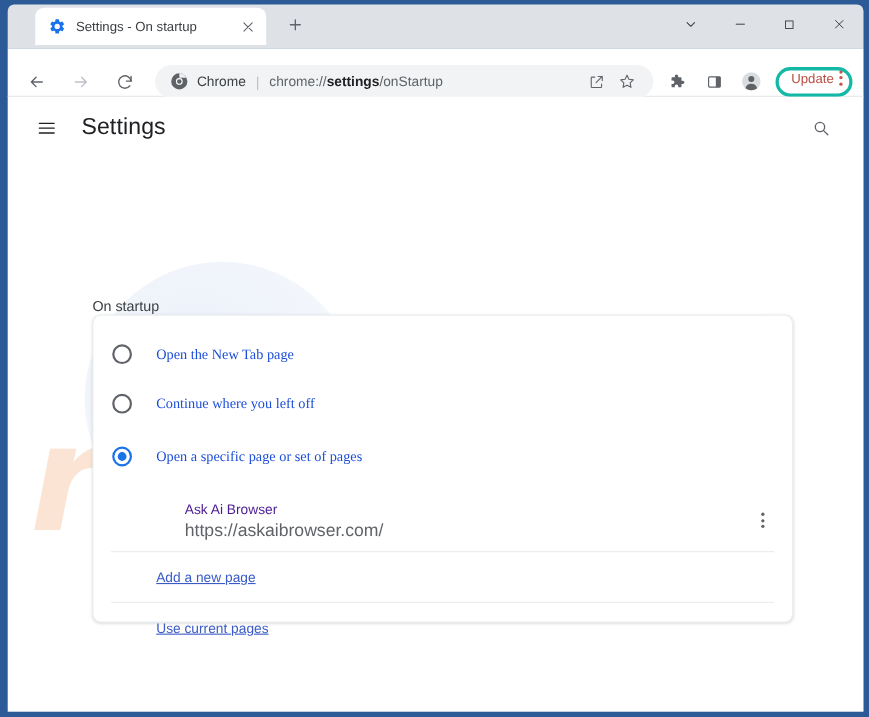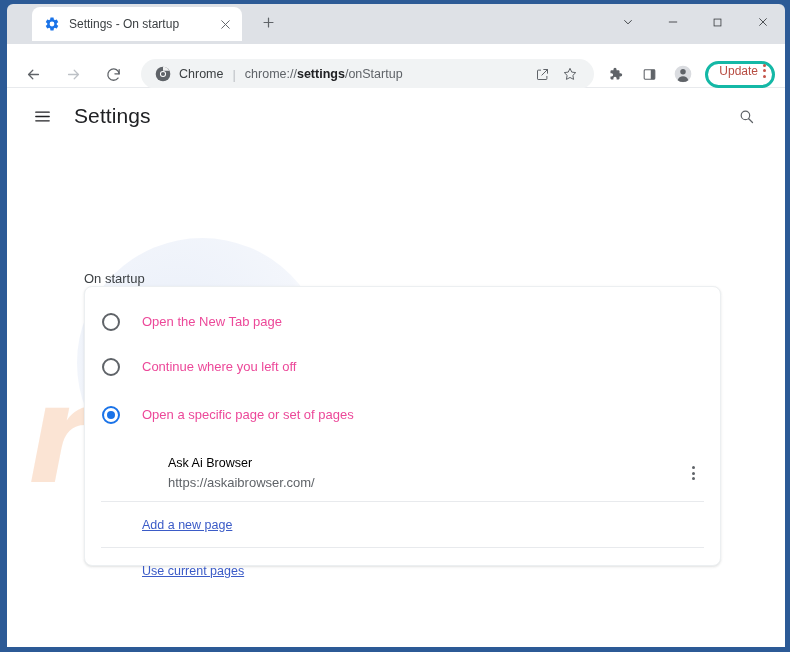--- a/index.html
+++ b/index.html
@@ -198,33 +198,33 @@
     border: 2px solid #5f6368; border-radius: 50%;
     position: relative;
   }
   .radio.checked { border-color: #1a73e8; }
   .radio.checked::after {
     content: ""; position: absolute;
     left: 3px; top: 3px; width: 8px; height: 8px;
     border-radius: 50%; background: #1a73e8;
   }
   .radio-label {
-    font-size: 13px; color: #ec4899; margin-left: 22px;
+    font-size: 13px; color: #1d4ed8; margin-left: 22px; font-family: Liberation Serif, serif;
   }
   #radio-row-1 { margin-top: 12px; }
   #radio-row-3 { margin-top: 3px; }
 
   #page-entry {
     display: flex; align-items: center;
     height: 56px; margin-top: 8px;
     padding: 0 14px 0 83px;
   }
   #page-entry-texts { flex: 1; min-width: 0; }
-  #page-entry-title { font-size: 12.5px; color: #000000; line-height: 17px; }
-  #page-entry-url { font-size: 13px; color: #5f6368; line-height: 17px; margin-top: 2px; }
+  #page-entry-title { font-size: 12.5px; color: #4c1d95; line-height: 17px; }
+  #page-entry-url { font-size: 16px; color: #5f6368; line-height: 17px; margin-top: 2px; }
   #page-entry-menu {
     width: 26px; height: 26px;
     display: flex; align-items: center; justify-content: center;
     color: #5f6368;
   }
   .card-divider { height: 1px; background: #e8eaed; margin: 0 16px; }
   .link-row {
     display: flex; align-items: center;
     height: 45px; padding-left: 57px;
   }

